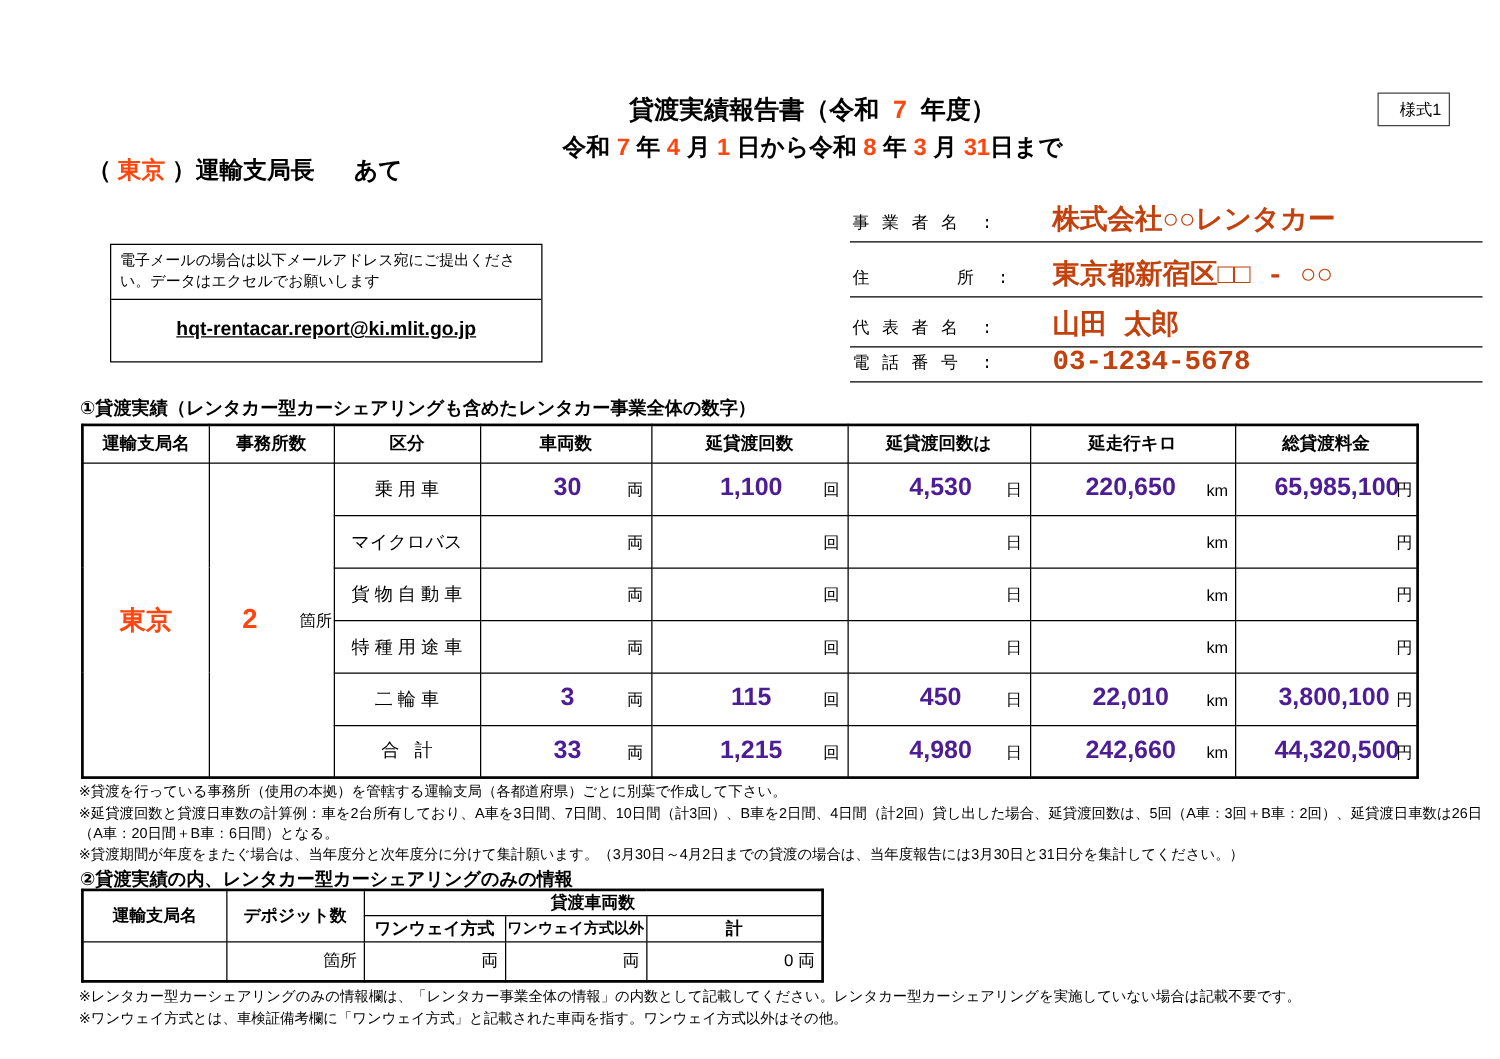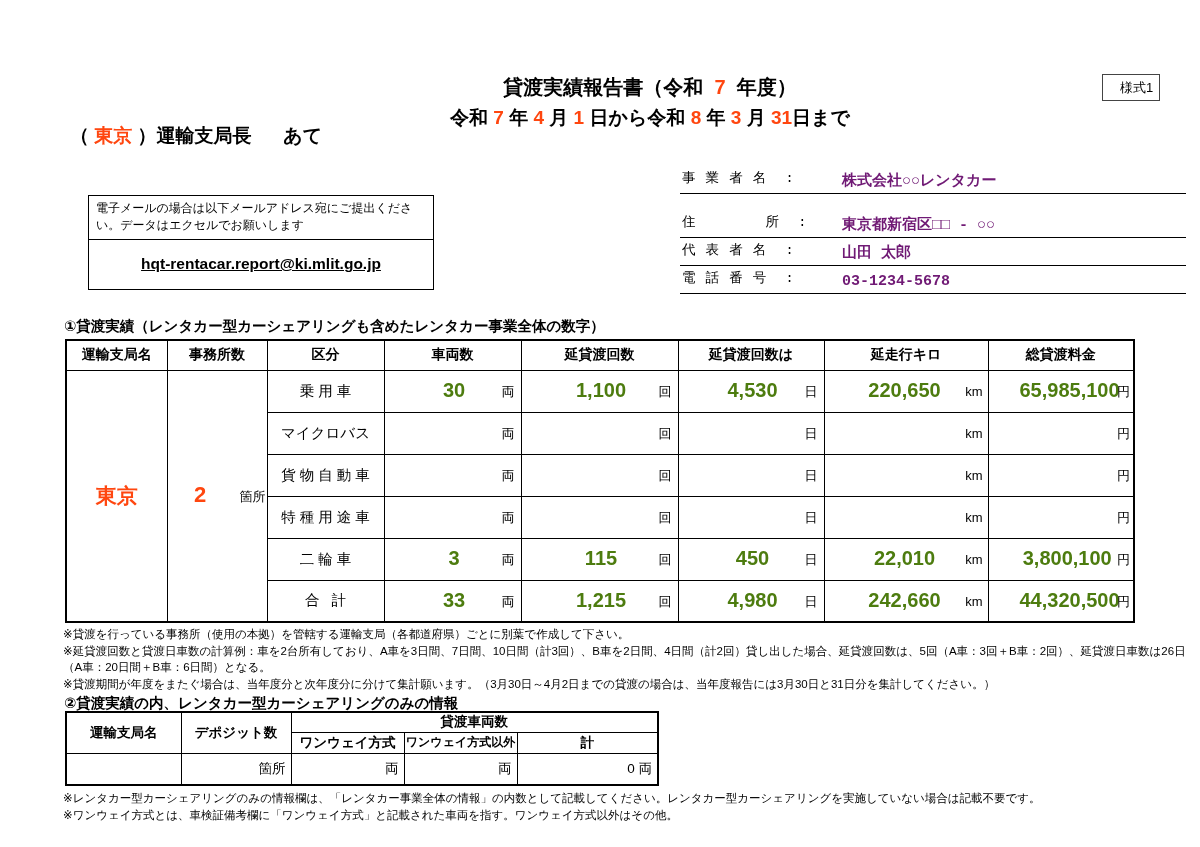--- a/index.html
+++ b/index.html
@@ -22,22 +22,22 @@
   
   .email-box { position:absolute; left:88px; top:195px; width:346px; border:1.5px solid #000; background:#fff; }
   .email-box .note { padding:4px 7px 5px 7px; font-size:12px; line-height:1.4; border-bottom:1.5px solid #000; }
   .email-box .addr { height:49px; display:flex; align-items:center; justify-content:center;
     font-size:15.5px; font-weight:bold; text-decoration:underline; }
 
   
   .biz { position:absolute; left:680px; top:158px; width:506px; }
   .biz-row { display:flex; align-items:flex-end; border-bottom:1.5px solid #000;font-family:Liberation Mono, monospace; }
   .biz-row .lab { width:162px; font-size:13.5px; white-space:pre; padding:0 0 6px 2px; letter-spacing:1px; }
-  .biz-row .val { font-size:15px; font-weight:bold; color:#701a75; padding-bottom:3px; white-space:pre; }
-  .biz-row.r1 { height:36px; } .biz-row.r2 { height:44px; } .biz-row.r3 { height:28px; } .biz-row.r4 { height:28px; }
+  .biz-row .val { font-size:22px; font-weight:bold; color:#c2410c; padding-bottom:3px; white-space:pre; }
+  .biz-row.r1 { height:36px; } .biz-row.r2 { height:44px; } .biz-row.r3 { height:28px;margin-top:12px; } .biz-row.r4 { height:28px; }
 
   
   .sec-title { position:absolute; font-size:14.5px; font-weight:bold; }
   .sec1-title { left:64px; top:317px; }
   .sec2-title { left:64px; top:694px; }
 
   
   table { border-collapse:collapse; table-layout:fixed; }
   .t1 { position:absolute; left:65px; top:339px; width:1068px; }
   .t1 th, .t1 td { border:1px solid #000; overflow:hidden; }
@@ -46,21 +46,21 @@
   .t1 td { height:42px; }
   .t1 .span-cell { text-align:center; vertical-align:middle; }
   .bureau-name { font-size:21px; font-weight:bold; color:#ff460f; }
   .office-cell { position:relative; }
   .office-cell .val { position:absolute; left:0; right:34px; top:50%; transform:translateY(-52%);
      text-align:center; font-size:22px; font-weight:bold; color:#ff460f; }
   .office-cell .unit { position:absolute; right:1px; top:50%; transform:translateY(-45%); font-size:13px; }
   .cat { font-size:14.5px; text-align:center; white-space:pre; }
   .dc { position:relative; }
   .dc .val { position:absolute; left:2px; right:30px; top:50%; transform:translateY(-52%);
-     text-align:center; font-size:20px; font-weight:bold; color:#4d7c0f; white-space:nowrap;margin-left:31px; }
+     text-align:center; font-size:20px; font-weight:bold; color:#4c1d95; white-space:nowrap;margin-left:31px; }
   .dc .unit { position:absolute; right:6px; top:50%; transform:translateY(-44%); font-size:13px; }
   .dc.km .val { right:36px; } .dc.km .unit { right:5px; }
   .dc.yen .val { right:18px; left:0; } .dc.yen .unit { right:3px; }
 
   .notes { position:absolute; left:63px; width:1134px; font-size:11.5px; line-height:1.45; }
   .notes1 { top:626px; }
   .notes2 { top:790px; }
   .notes p { margin:0; }
 
   .t2 { position:absolute; left:65px; top:711px; width:592px; }

